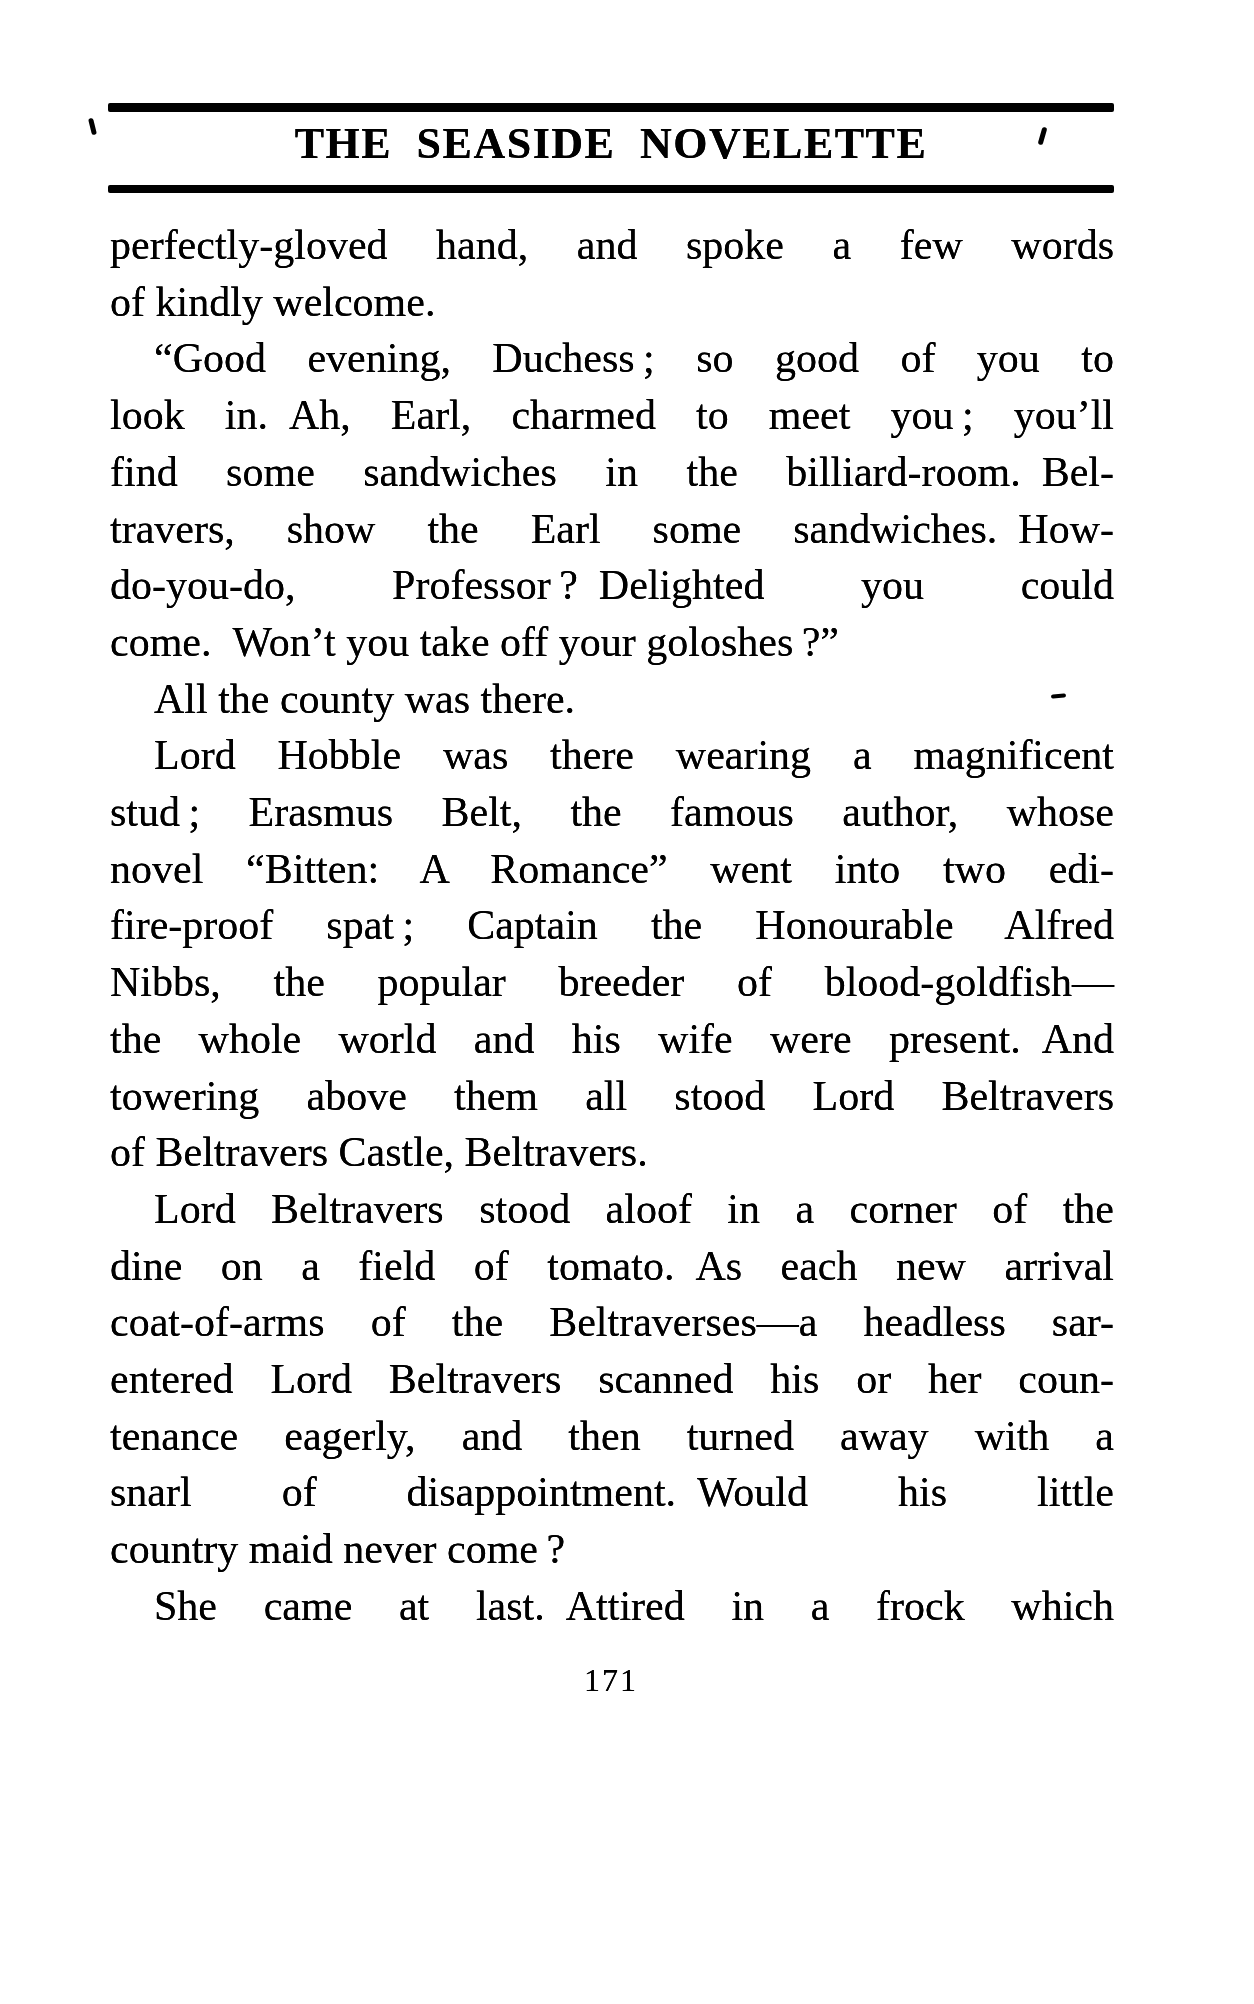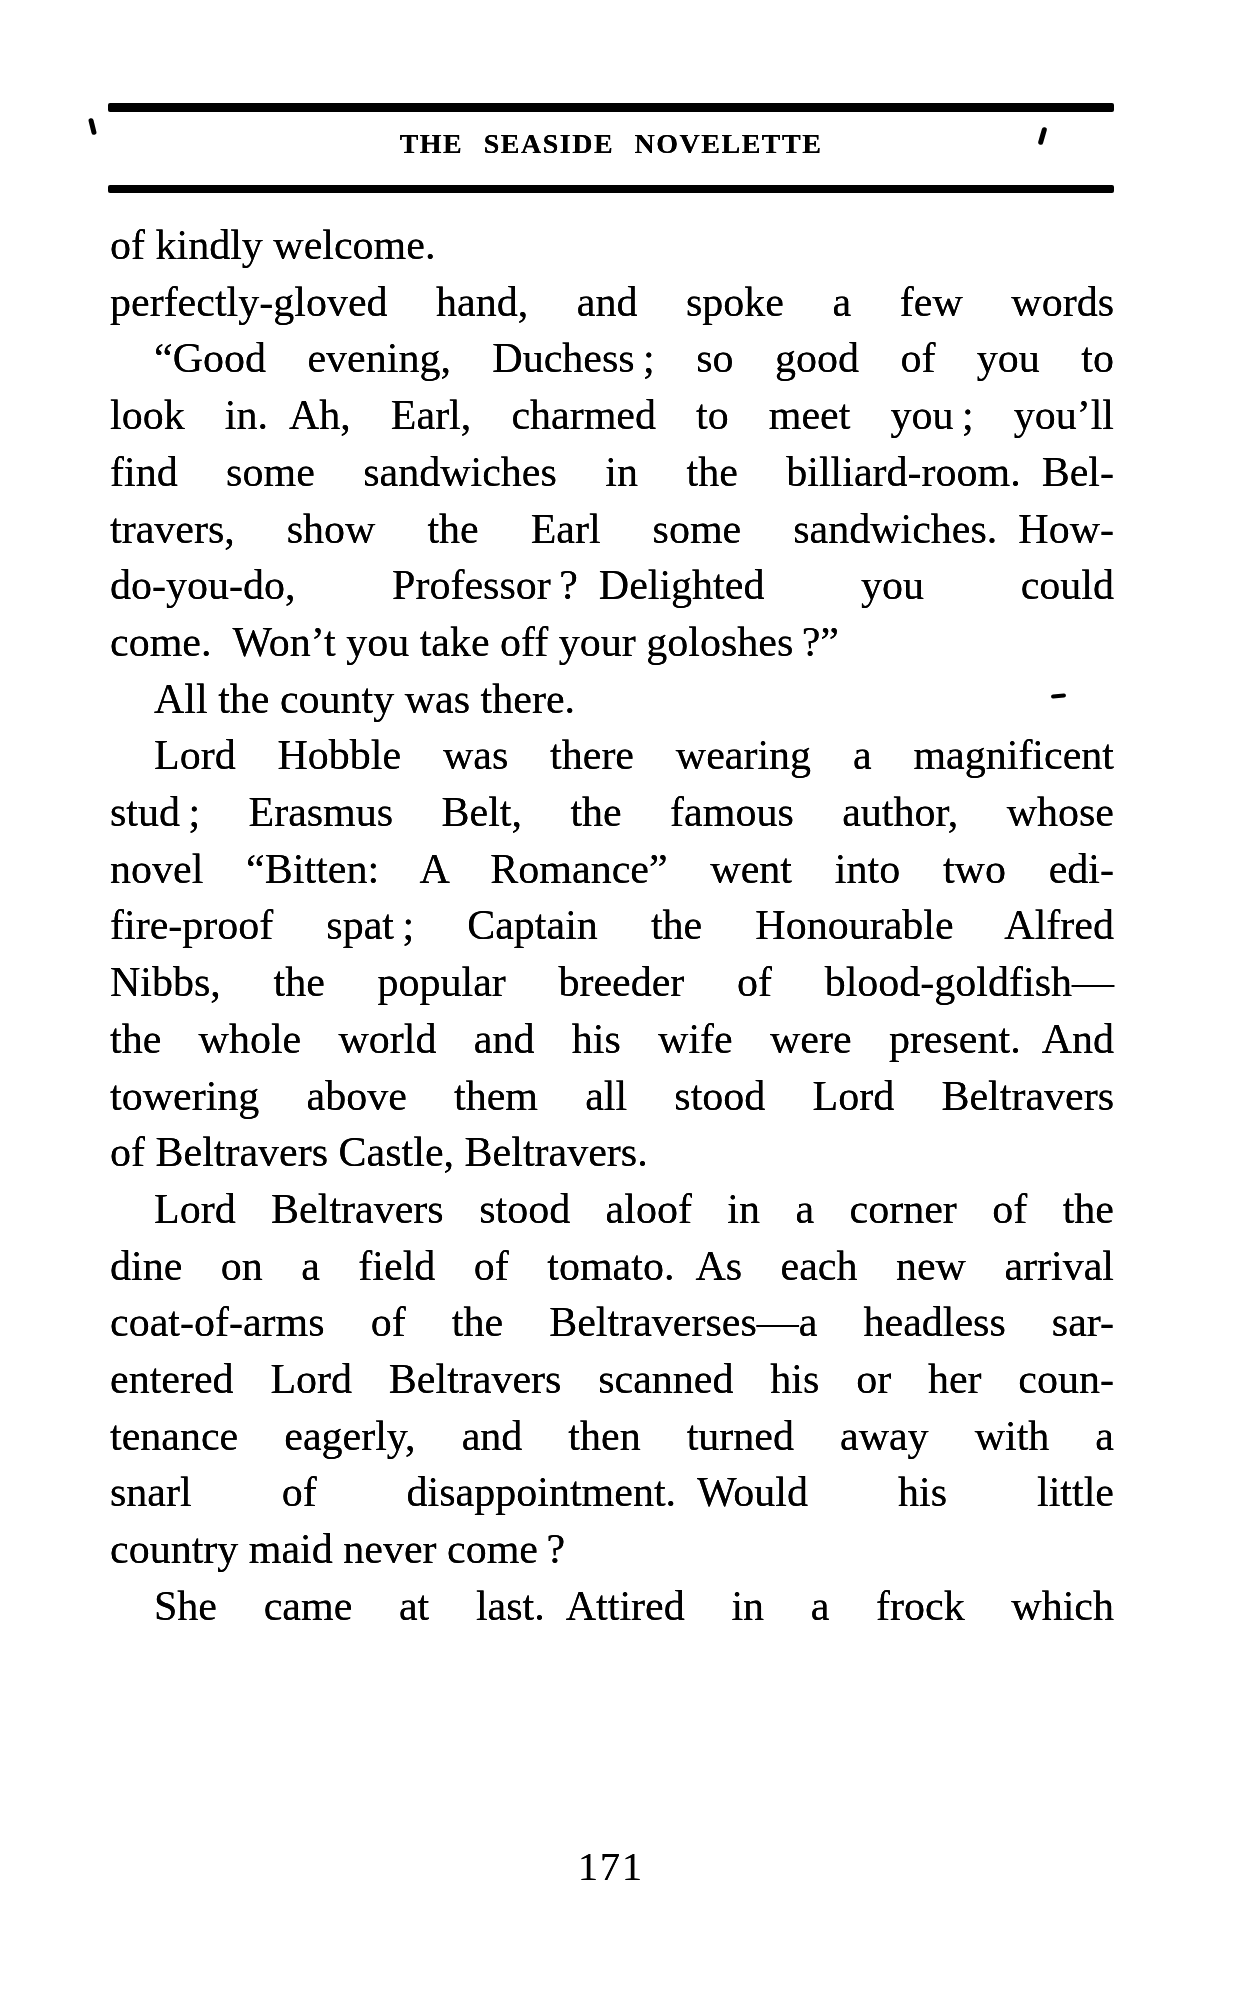--- a/index.html
+++ b/index.html
@@ -27,21 +27,21 @@
   .rule-top { top: 103px; height: 9px; border-radius: 2px; }
   .rule-bottom { top: 185px; height: 8px; border-radius: 2px; }
 
   
   .running-head {
     position: absolute;
     left: 108px;
     top: 124px;
     width: 1006px;
     text-align: center;
-    font-size: 28px;
+    font-size: 44px;
     line-height: 40px;
     font-weight: bold;
     letter-spacing: 1.5px;
     word-spacing: 12px;
     white-space: nowrap;
     text-shadow: 0 0 0.5px currentColor;
   }
 
   
   .body-text {
@@ -63,24 +63,24 @@
     text-align-last: left;
   }
   .tl.ind {
     text-indent: 44px;
   }
 
   
   .folio {
     position: absolute;
     left: 108px;
-    top: 1839px;
+    top: 1652px;
     width: 1006px;
     text-align: center;
-    font-size: 40px;
+    font-size: 32px;
     line-height: 56px;
     letter-spacing: 2px;
     text-shadow: 0 0 0.5px currentColor;
   }
 
   
   .speck {
     position: absolute;
     background: #000000;
   }
@@ -112,22 +112,22 @@
 
   <div class="running-head">THE SEASIDE NOVELETTE</div>
 
   <div class="rule rule-bottom"></div>
 
   <span class="speck speck-left"></span>
   <span class="speck speck-right"></span>
   <span class="speck speck-dash"></span>
 
   <div class="body-text">
+    <div class="tl">perfectly-gloved hand, and spoke a few words</div>
     <div class="tl end">of kindly welcome.</div>
-    <div class="tl">perfectly-gloved hand, and spoke a few words</div>
     <div class="tl ind">“Good evening, Duchess ; so good of you to</div>
     <div class="tl">look in. Ah, Earl, charmed to meet you ; you’ll</div>
     <div class="tl">find some sandwiches in the billiard-room. Bel-</div>
     <div class="tl">travers, show the Earl some sandwiches. How-</div>
     <div class="tl">do-you-do, Professor ? Delighted you could</div>
     <div class="tl end">come. Won’t you take off your goloshes ?”</div>
     <div class="tl end ind">All the county was there.</div>
     <div class="tl ind">Lord Hobble was there wearing a magnificent</div>
     <div class="tl">stud ; Erasmus Belt, the famous author, whose</div>
     <div class="tl">novel “Bitten: A Romance” went into two edi-</div>

